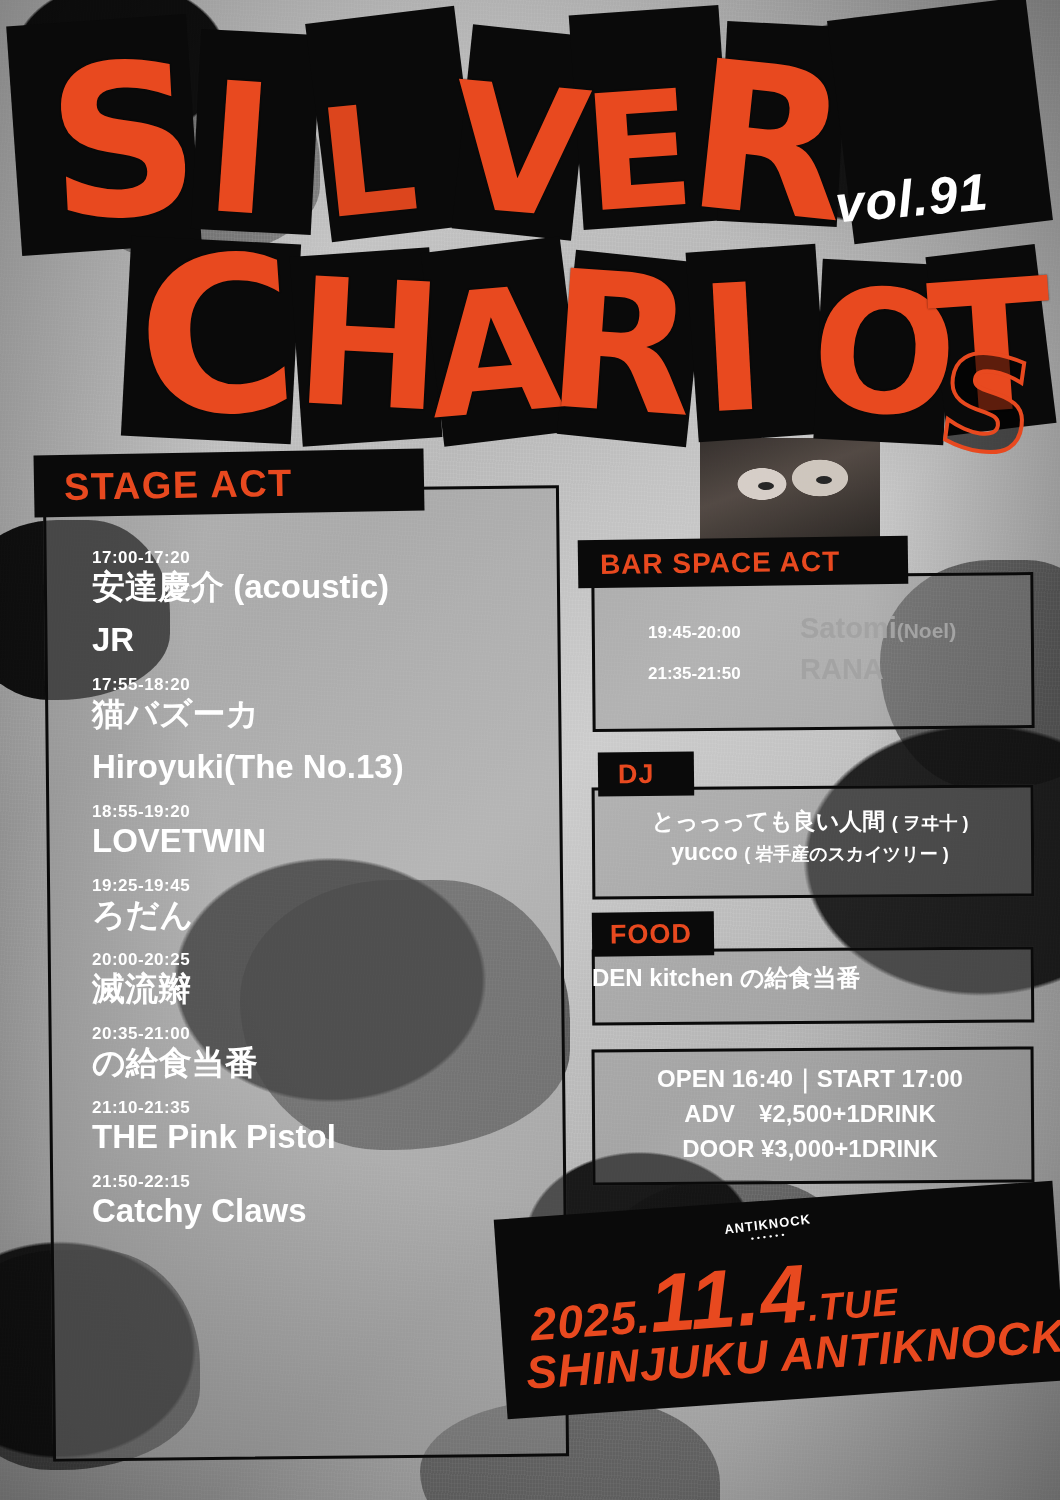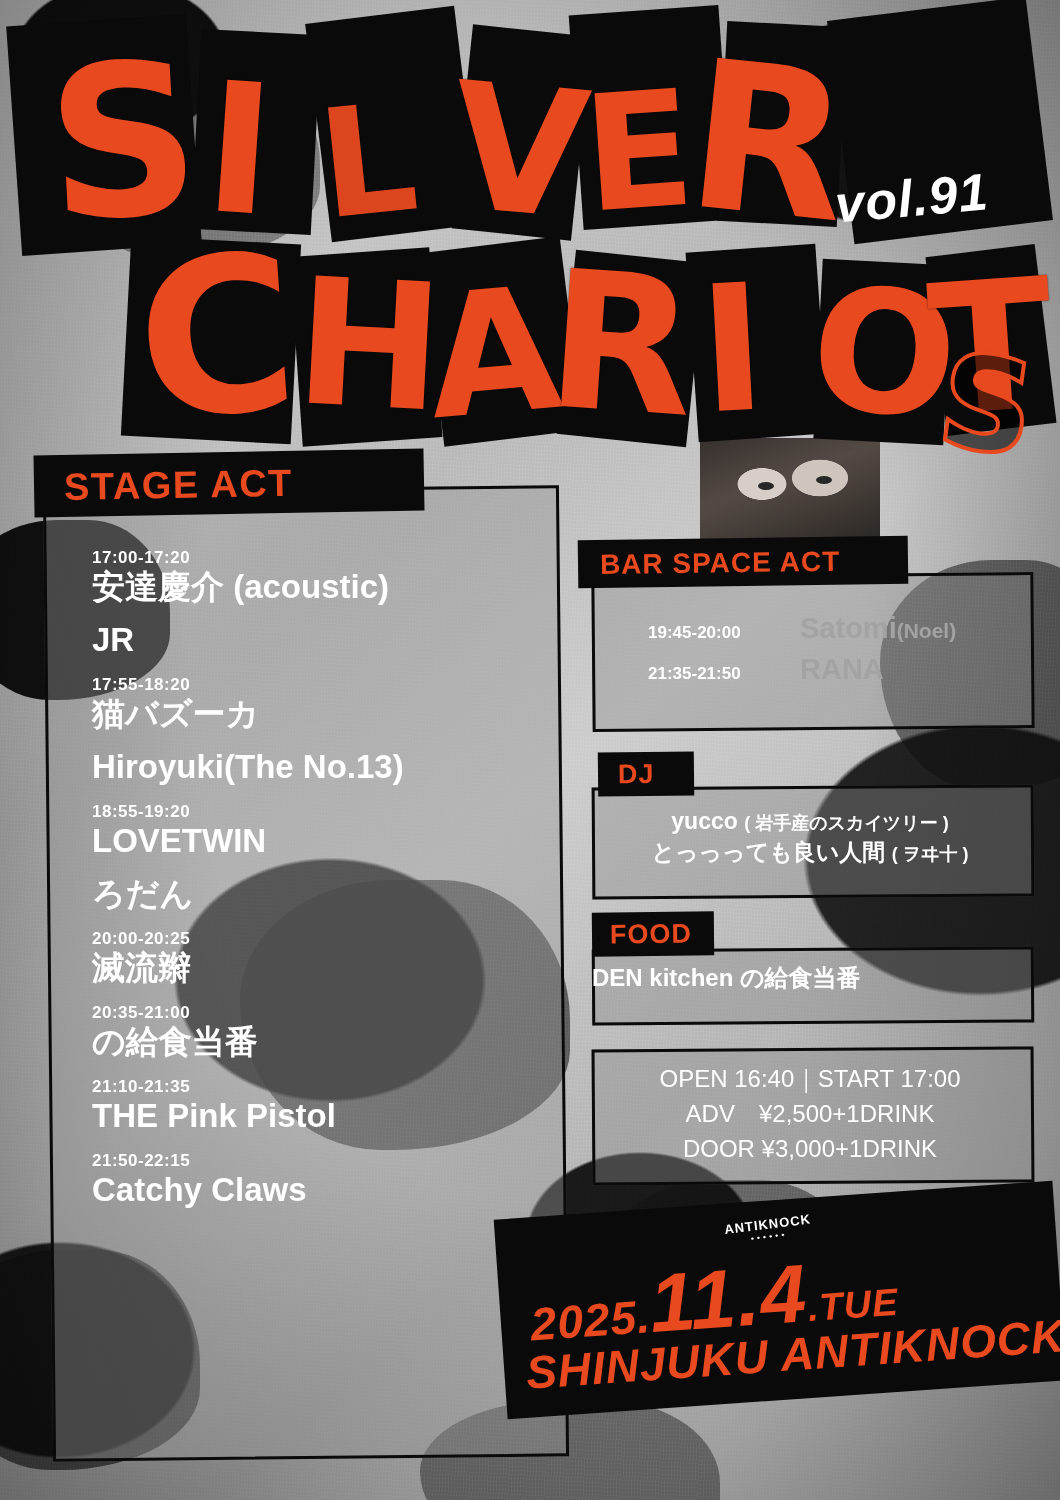--- a/index.html
+++ b/index.html
@@ -108,21 +108,21 @@
     position:absolute;left:592px;top:948px;width:436px;height:70px;
     background:rgba(140,140,140,.40);border:3px solid #0a0a0a;transform:rotate(-0.4deg);
   }
   .food-text{position:absolute;left:592px;top:962px;width:436px;text-align:left;color:#fff;font-size:24px;font-weight:bold;}
 
   .info-panel{
     position:absolute;left:592px;top:1048px;width:436px;height:130px;
     background:rgba(140,140,140,.40);border:3px solid #0a0a0a;transform:rotate(-0.4deg);
   }
   .info-text{position:absolute;left:592px;top:1062px;width:436px;text-align:center;}
-  .info-text div{color:#fff;font-weight:normal;line-height:1.45;}
+  .info-text div{color:#fff;font-weight:bold;line-height:1.45;}
   .info-text .l1{font-size:24px;}
   .info-text .l2{font-size:24px;}
   .info-text .l3{font-size:24px;}
 
   
   .date-blk{
     position:absolute;left:500px;top:1200px;width:560px;height:200px;
     background:#0a0a0a;transform:rotate(-4deg);
   }
   .date-wrap{position:absolute;left:500px;top:1210px;width:560px;height:190px;transform:rotate(-4deg);}
@@ -231,20 +231,21 @@
       <div class="nm">猫バズーカ</div>
     </div>
     <div class="act">
       <div class="nm">Hiroyuki(The No.13)</div>
     </div>
     <div class="act">
       <div class="tm">18:55-19:20</div>
       <div class="nm">LOVETWIN</div>
     </div>
     <div class="act">
+      <div class="tm">19:25-19:45</div>
       <div class="nm">ろだん</div>
     </div>
     <div class="act">
       <div class="tm">20:00-20:25</div>
       <div class="nm">滅流辮</div>
     </div>
     <div class="act">
       <div class="tm">20:35-21:00</div>
       <div class="nm">の給食当番</div>
     </div>
@@ -276,26 +277,26 @@
       </div>
     </div>
   </div>
 
   <div class="dj-panel"></div>
   <div class="sec-head dj-head">
     <span>DJ</span>
   </div>
   <div class="dj-rows">
     <div>
+      <span>とっっっても良い人間</span>
+      <span class="sm">( ヲヰ十 )</span>
+    </div>
+    <div>
       <span>yucco</span>
       <span class="sm">( 岩手産のスカイツリー )</span>
-    </div>
-    <div>
-      <span>とっっっても良い人間</span>
-      <span class="sm">( ヲヰ十 )</span>
     </div>
   </div>
 
   <div class="food-panel"></div>
   <div class="sec-head food-head">
     <span>FOOD</span>
   </div>
   <div class="food-text">DEN kitchen の給食当番</div>
 
   <div class="info-panel"></div>

